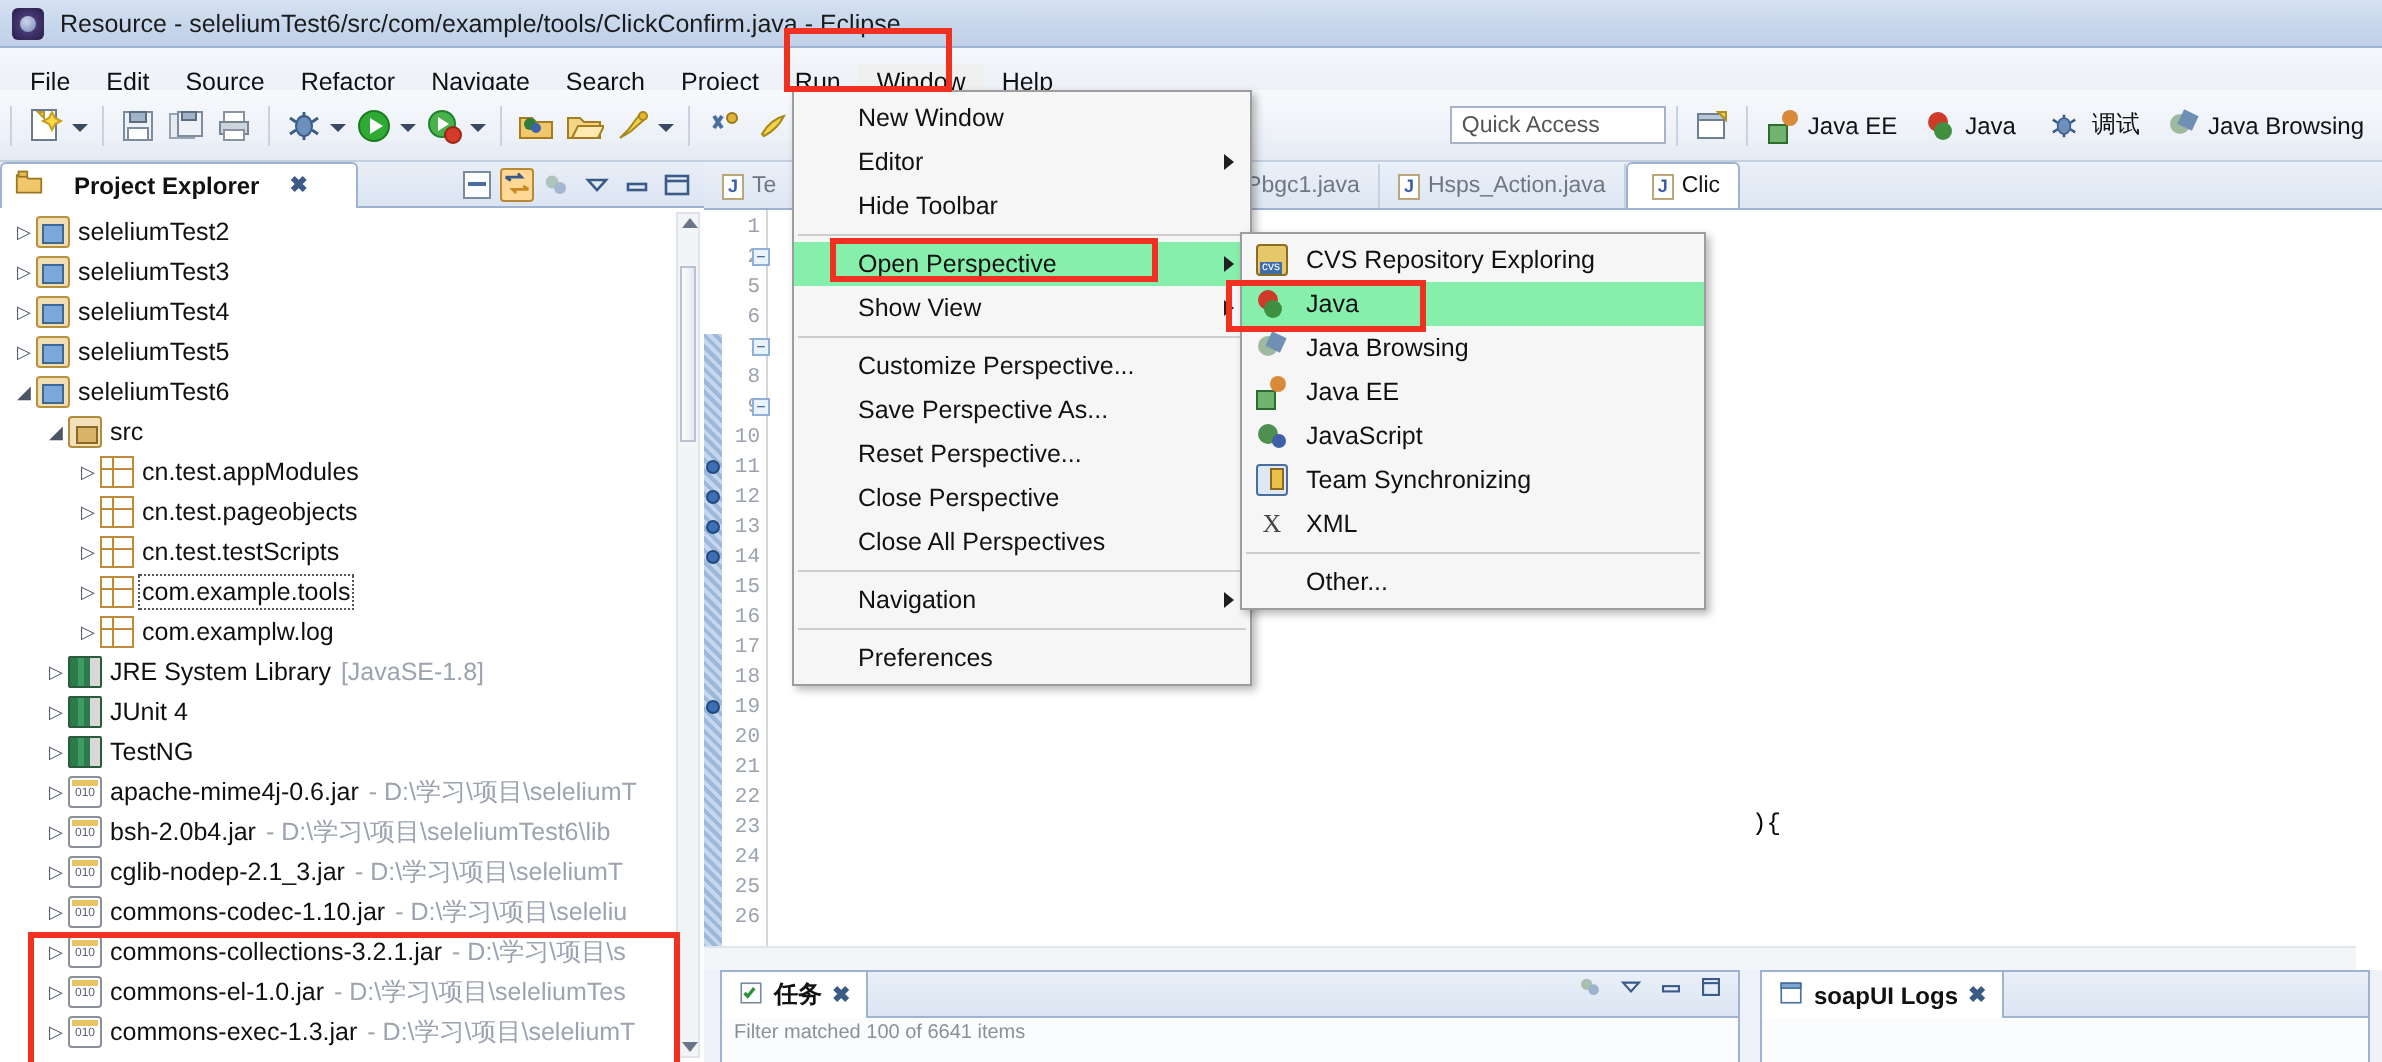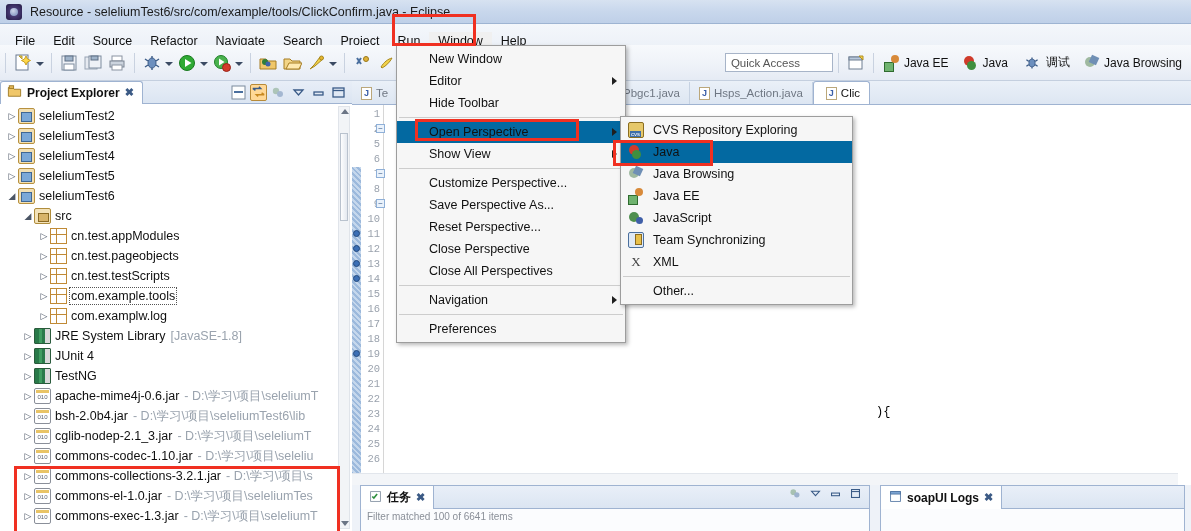--- a/index.html
+++ b/index.html
@@ -89,22 +89,22 @@
     position: absolute; left: 0; top: 81px; width: 352px; height: 450px;
     background: #fbfcfd;
   }
   .view-tabbar {
     height: 23px; width: 100%;
     background: linear-gradient(to bottom,#e8eef7,#dbe5f2);
     border-bottom: 1px solid #9fb3d1;
     display: flex; align-items: center; position: relative;
   }
   .view-tab {
-    height: 23px; display: flex; align-items: center; gap: 5px;
-    padding: 0 8px 0 6px; background: #ffffff;
+    height: 23px; display: flex; align-items: center; gap: 15px;
+    padding: 0 24px 0 6px; background: #ffffff;
     border: 1px solid #9fb3d1; border-bottom: none;
     border-top-left-radius: 3px; border-top-right-radius: 3px;
     font-size: 12px; color: #111; font-weight: 600; white-space: nowrap;
   }
   .view-tab .x { color: #3b5a85; font-size: 11px; }
   .view-tools {
     margin-left: auto; display: flex; align-items: center; gap: 3px; padding-right: 5px;
   }
   .vt-btn { width: 17px; height: 17px; position: relative; flex: none; }
   .vt-btn.sel { background: #ffd896; border: 1px solid #b78a38; border-radius: 2px; }
@@ -250,21 +250,21 @@
     position: absolute; z-index: 60;
     background: #f6f6f6; border: 1px solid #9d9d9d;
     box-shadow: 2px 2px 4px rgba(0,0,0,0.28);
     padding: 2px 0;
   }
   .menu .item {
     height: 22px; display: flex; align-items: center;
     padding: 0 10px 0 32px; font-size: 12.5px; color: #111; white-space: nowrap;
     position: relative;
   }
-  .menu .item.sel { background: #0369a1; }
+  .menu .item.sel { background: #86efac; }
   .menu .item .sm {
     position: absolute; right: 8px; top: 7px;
     width: 0; height: 0;
     border-top: 4px solid transparent; border-bottom: 4px solid transparent;
     border-left: 5px solid #1f1f1f;
   }
   .menu .sepline { height: 1px; background: #cdcdcd; margin: 3px 2px; }
   .menu .item .mico { position: absolute; left: 7px; top: 3px; width: 16px; height: 16px; }
 
   

